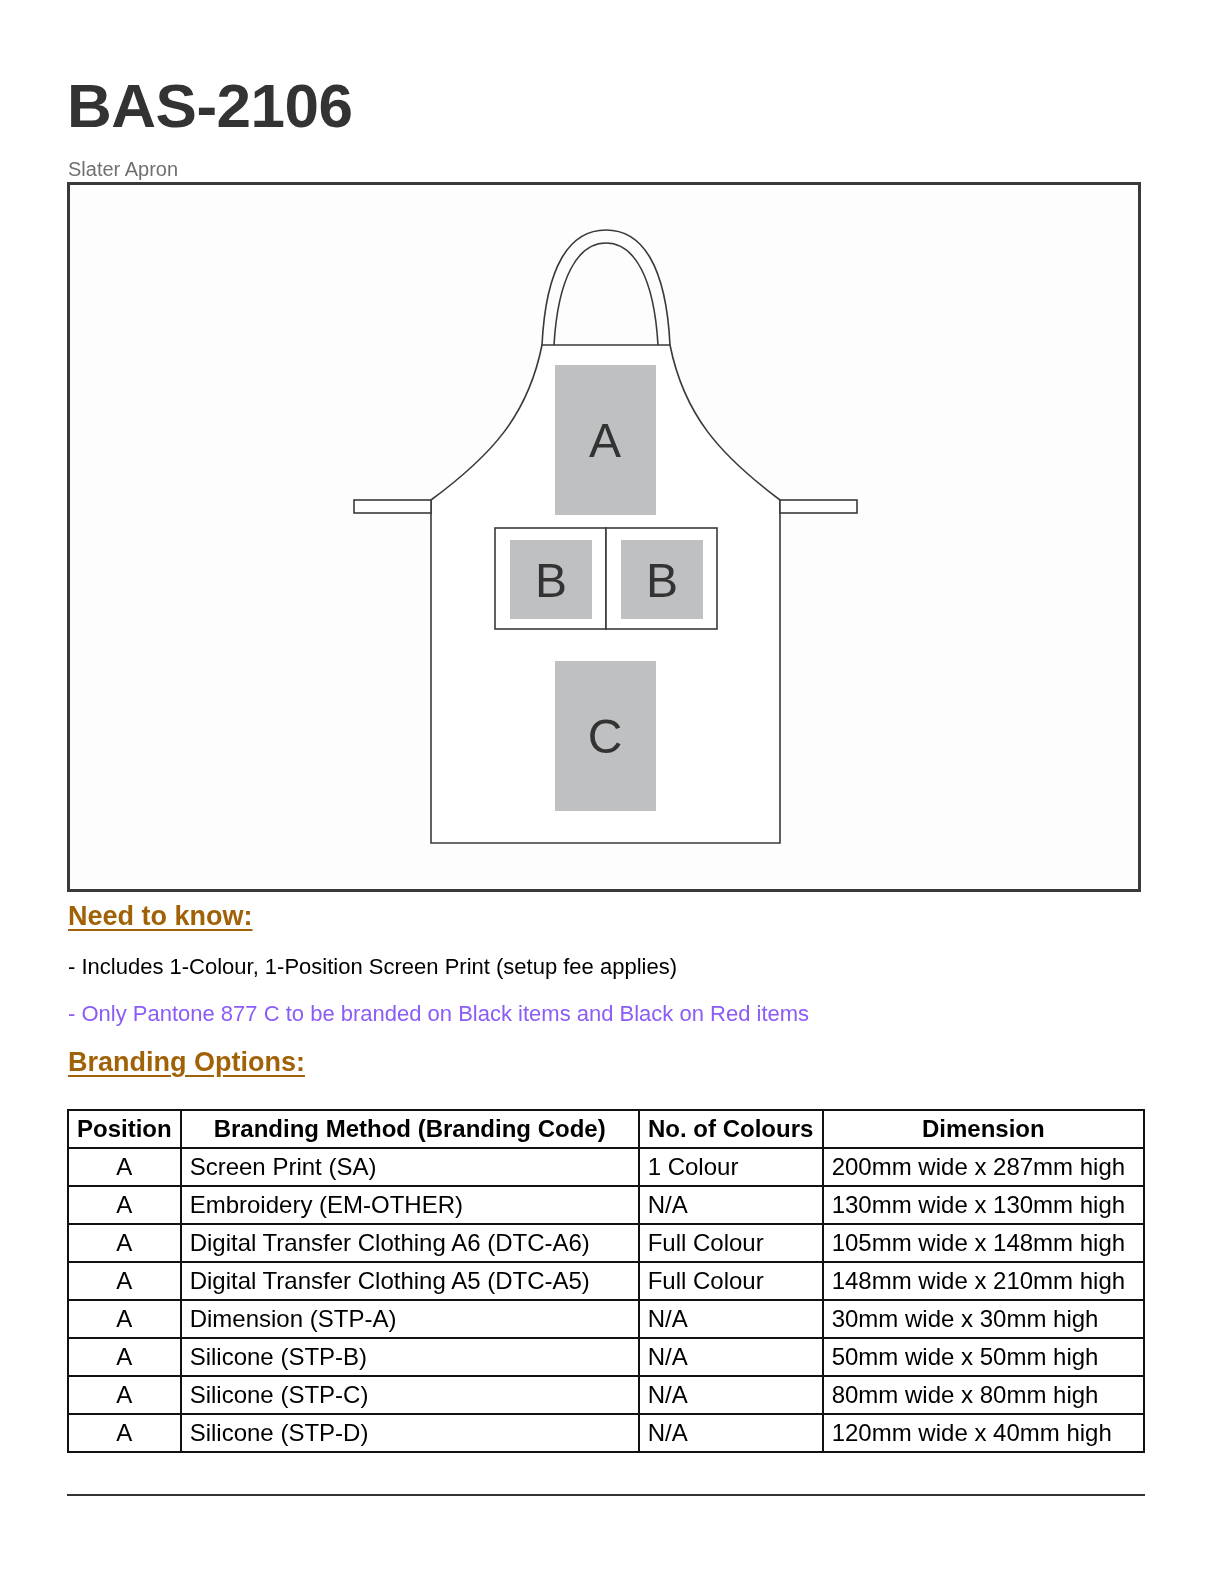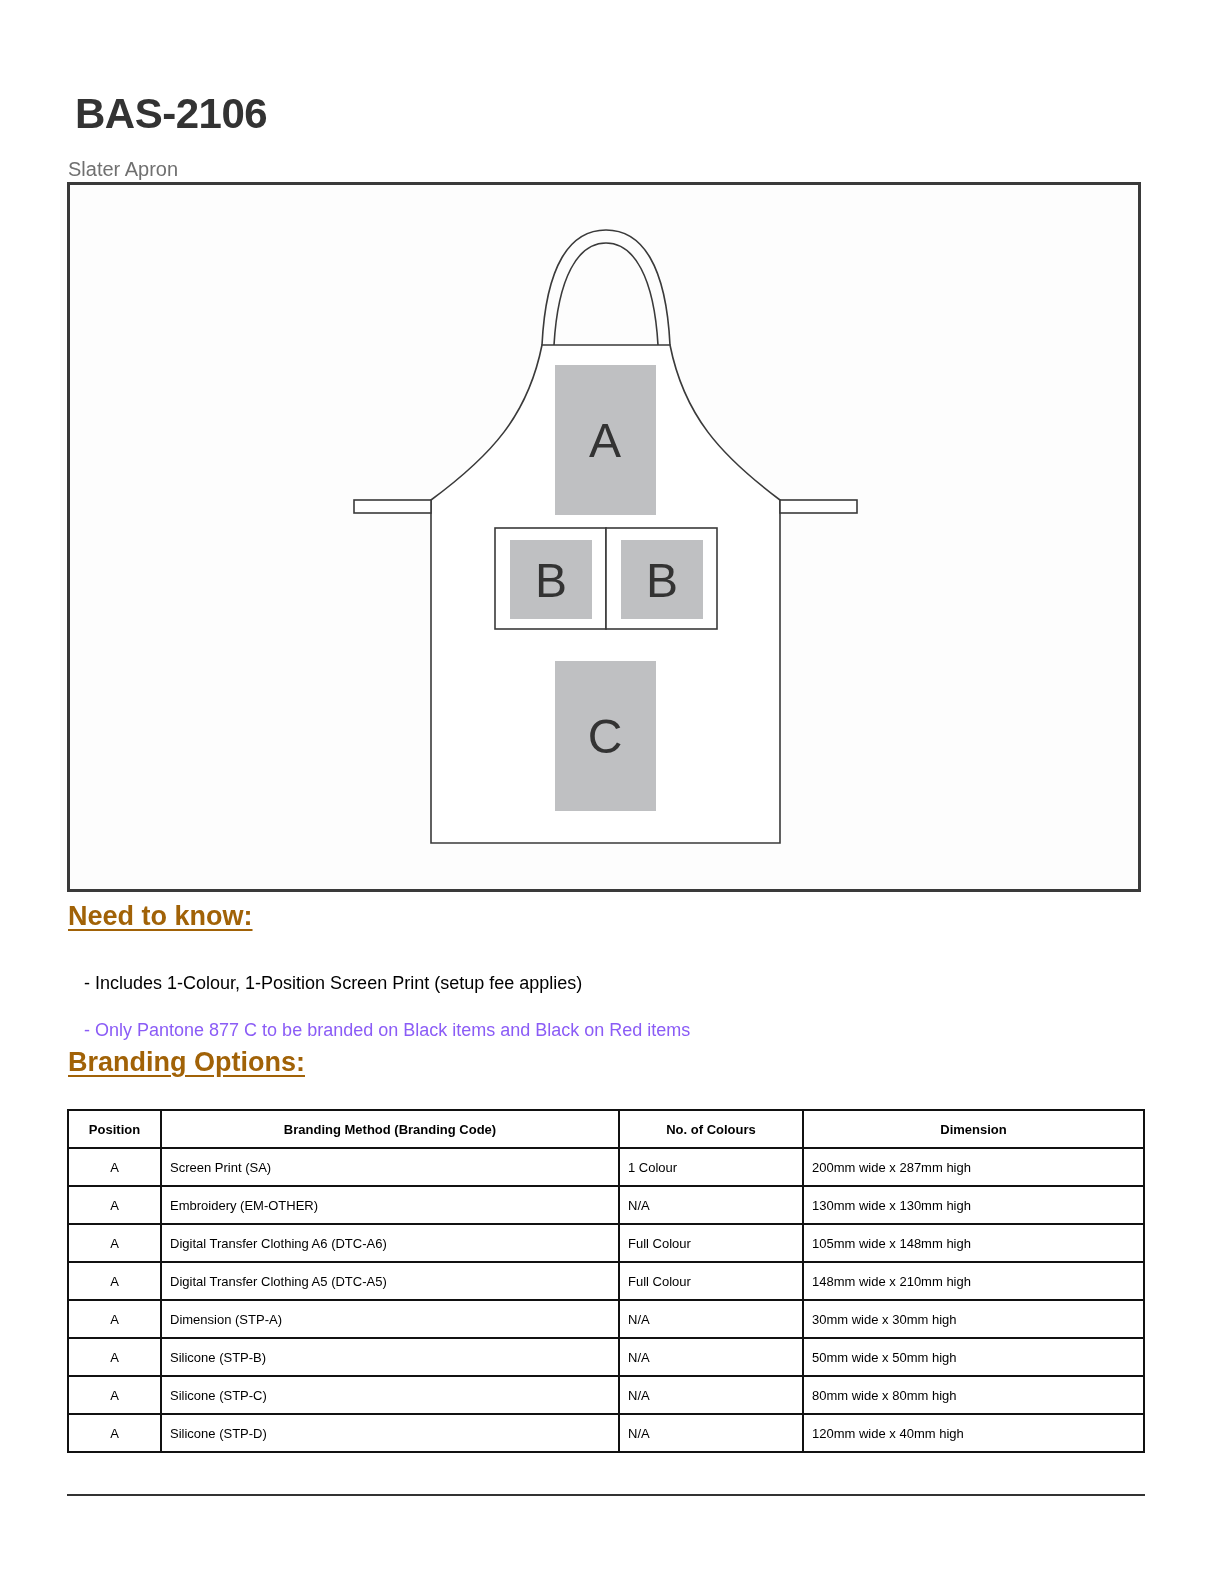--- a/index.html
+++ b/index.html
@@ -1,24 +1,24 @@
 <!DOCTYPE html>
 <html><head>
   <meta charset="utf-8">
   <style>
     html, body { margin: 0; padding: 0; background: #ffffff; }
     body { width: 1224px; height: 1584px; position: relative; font-family: "Liberation Sans", sans-serif; color: #000; overflow: hidden; }
-    .title { position: absolute; left: 67px; top: 70px; font-size: 42px; font-weight: bold; color: #333333; letter-spacing: -0.5px; line-height: 72px; margin: 8px; }
+    .title { position: absolute; left: 67px; top: 70px; font-size: 62px; font-weight: bold; color: #333333; letter-spacing: -0.5px; line-height: 72px; margin: 0; }
     .subtitle { position: absolute; left: 68px; top: 152px; font-size: 20px; color: #707070; line-height: 34px; margin: 0; }
     .frame { position: absolute; left: 67px; top: 182px; width: 1068px; height: 704px; border: 3px solid #3a3a3a; background: #fdfdfd; }
     .frame svg { position: absolute; left: 0; top: 0; }
     .h2 { position: absolute; left: 68px; font-size: 27px; font-weight: bold; text-decoration: underline; text-underline-offset: 4px; margin: 0; line-height: 32px; color: #a16207; }
-    .note { position: absolute; left: 68px; font-size: 18px; line-height: 22px; margin: 16px; }
+    .note { position: absolute; left: 68px; font-size: 22px; line-height: 22px; margin: 0; }
     .note.red { color: #8b5cf6; }
-    table { position: absolute; left: 67px; top: 1109px; width: 1078px; border-collapse: collapse; font-size: 13px; }
+    table { position: absolute; left: 67px; top: 1109px; width: 1078px; border-collapse: collapse; font-size: 24px; }
     th, td { border: 2px solid #111; height: 36px; padding: 0 8px; }
     th { font-weight: bold; text-align: center; }
     td.pos { text-align: center; }
     .col-pos { width: 75px; }
     .col-method { width: 440px; }
     .col-colours { width: 166px; }
     .footer-rule { position: absolute; left: 67px; top: 1494px; width: 1078px; height: 2px; background: #333; }
   </style>
 </head>
 <body>

